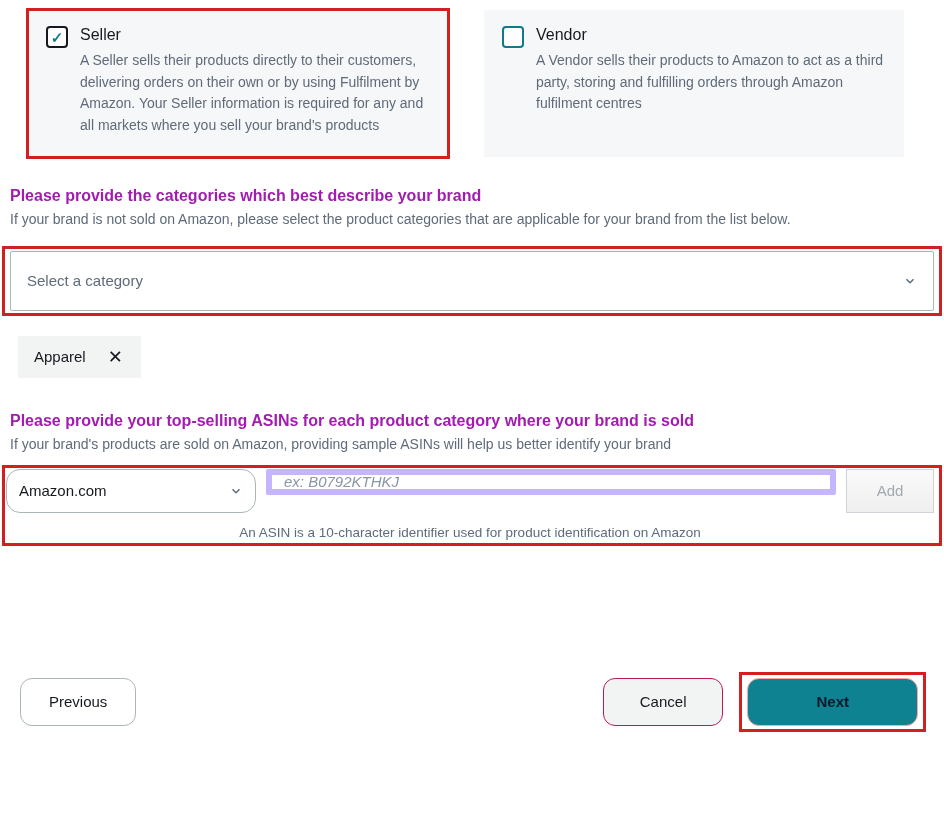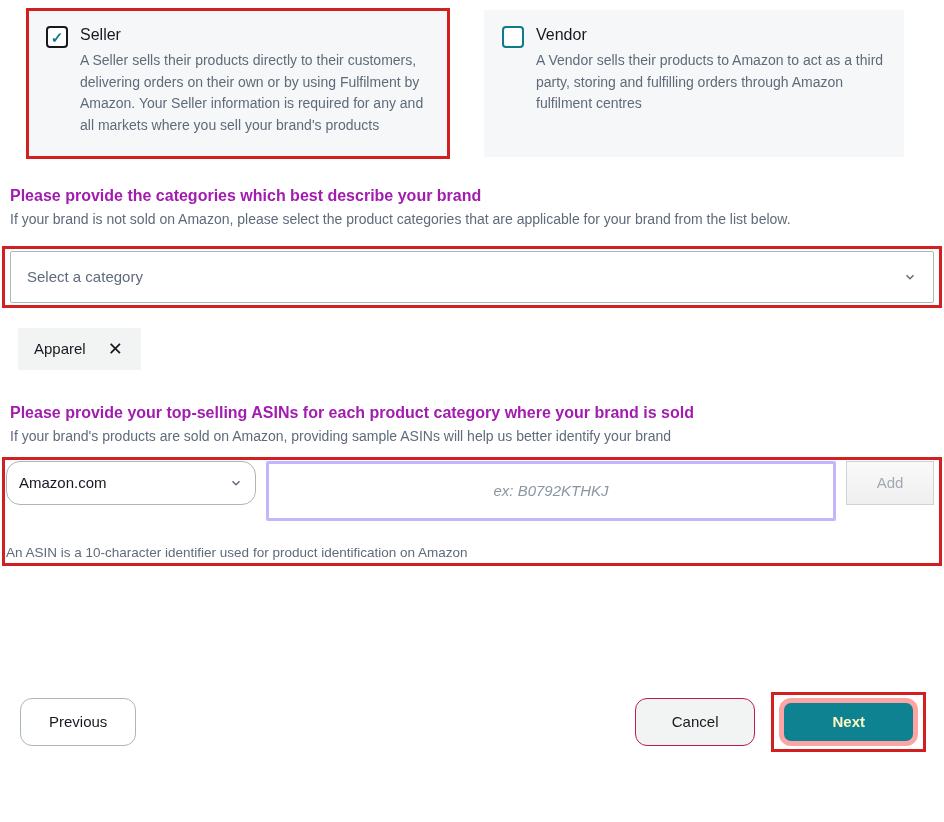--- a/index.html
+++ b/index.html
@@ -82,21 +82,21 @@
 
     .select-wrap {
       outline: 3px solid #d21f1f;
       outline-offset: -1px;
       margin: 0 -6px 18px -6px;
       padding: 3px 6px;
     }
     .select-box {
       border: 1px solid #aab7b8;
       border-radius: 2px;
-      height: 52px;
+      height: 60px;
       display: flex; align-items: center; justify-content: space-between;
       padding: 0 16px;
       background: #fff;
       cursor: pointer;
       color: #5f6b7a;
       font-size: 15px;
     }
     .chev {
       width: 14px; height: 14px;
       display: inline-block;
@@ -140,45 +140,45 @@
       height: 44px;
       display: flex; align-items: center; justify-content: space-between;
       padding: 0 12px;
       background: #fff;
       font-size: 15px;
       color: #16191f;
       cursor: pointer;
     }
     .asin-input {
       flex: 1;
-      border: 3px solid #c4b5fd;
+      border: 6px solid #c4b5fd;
       border-radius: 2px;
-      height: 60px;
+      height: 26px;
       padding: 0 12px;
       font-size: 15px;
       font-family: inherit;
       font-style: italic;
       color: #5f6b7a;
-      text-align: center;
     }
     .asin-input::placeholder { color: #8b96a3; font-style: italic; }
     .add-btn {
       width: 88px;
       height: 44px;
       border: 1px solid #cfd3d7;
       border-radius: 0;
       background: linear-gradient(#fafafa,#efefef);
       color: #a2a9b1;
       font-size: 15px;
       cursor: pointer;
     }
     .asin-note {
       font-size: 13.5px;
       color: #5f6b7a;
-      margin-top: 24px;
+      margin-top: 12px;
+      text-align: center;
     }
 
     .footer {
       display: flex;
       justify-content: space-between;
       align-items: center;
       padding: 130px 20px 0 20px;
     }
     .footer-right { display: flex; gap: 18px; align-items: center; }
     .btn {
@@ -196,24 +196,24 @@
       color: #16191f;
     }
     .btn-cancel {
       background: #f2f3f3;
       border: 1px solid #be185d;
       color: #16191f;
       padding: 0 36px;
     }
     .btn-next {
       background: #0e8291;
-      border: 5px solid #fca5a5;
-      color: #fef9c3;
+      border: 1px solid #fca5a5;
+      color: #0f172a;
       font-weight: 700;
-      padding: 0 48px;
+      padding: 0 68px;
     }
     .next-wrap {
       outline: 3px solid #d21f1f;
       outline-offset: -1px;
       padding: 4px 6px;
     }
   </style>
 </head>
 <body>
 

